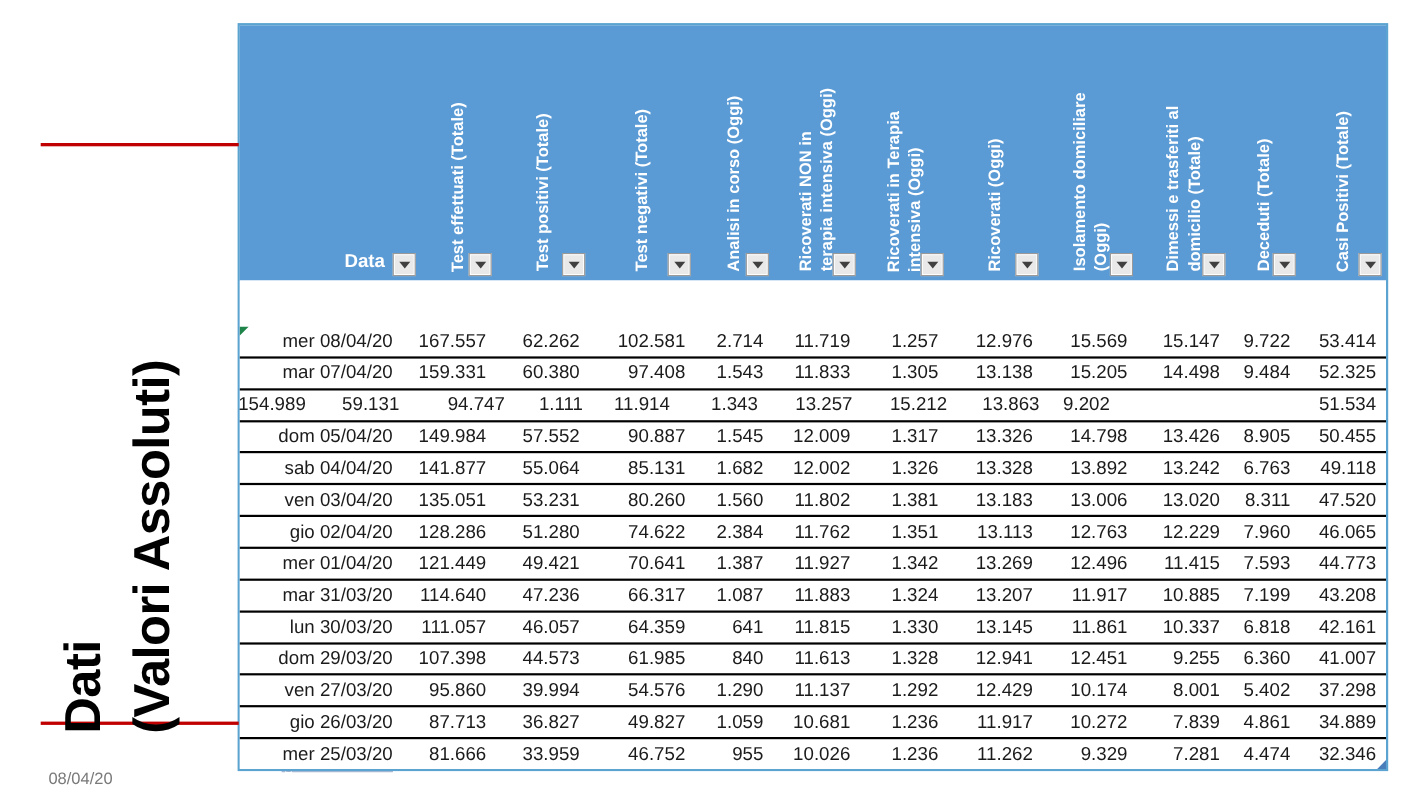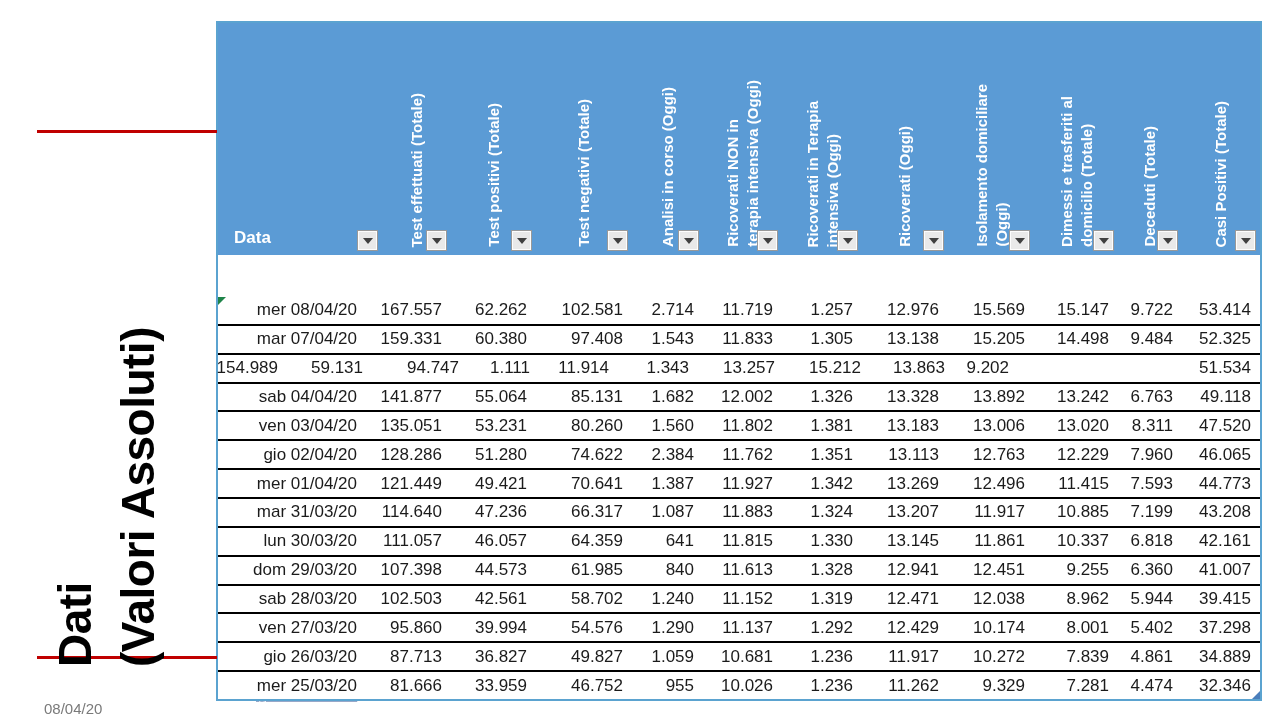--- a/index.html
+++ b/index.html
@@ -30,21 +30,21 @@
   .xl-header { position:absolute; left:0; top:0; right:0; height:232px; background:#5B9BD5;
                display:flex; }
   .hcell { position:relative; height:100%; }
 
   .vwrap { position:absolute; left:0; right:0; top:0; bottom:0;
            display:flex; justify-content:center; align-items:flex-end;
            padding-bottom:8px; overflow:hidden; }
   .vtext { writing-mode:vertical-rl; transform:rotate(180deg);
            color:#fff; font-weight:bold; font-size:15px; line-height:1.3;
            white-space:pre-line; }
-  .hlabel { position:absolute; bottom:7px; left:16px; right:32px; text-align:left;
+  .hlabel { position:absolute; bottom:7px; left:4px; right:32px; text-align:right;
             color:#fff; font-weight:bold; font-size:17px; }
 
   .dd { position:absolute; right:4px; bottom:4px; width:21px; height:21px;
         background:#e9e9e9; border:1px solid #999; z-index:3;
         box-shadow:inset 0 0 0 1px #fdfdfd;
         display:flex; align-items:center; justify-content:center; cursor:pointer; }
   .dd::after { content:""; width:0; height:0; border:5px solid transparent;
                border-top:6px solid #404040; margin-top:6px; }
 
   .xl-body { position:absolute; left:0; top:232px; right:0; bottom:0;
@@ -197,20 +197,34 @@
           <div class="cell c4">1.111</div>
           <div class="cell c5">11.914</div>
           <div class="cell c6">1.343</div>
           <div class="cell c7">13.257</div>
           <div class="cell c8">15.212</div>
           <div class="cell c9">13.863</div>
           <div class="cell c10">9.202</div>
           <div class="cell c11">51.534</div>
         </div>
         <div class="xl-row">
+          <div class="cell date c0">dom 05/04/20</div>
+          <div class="cell c1">149.984</div>
+          <div class="cell c2">57.552</div>
+          <div class="cell c3">90.887</div>
+          <div class="cell c4">1.545</div>
+          <div class="cell c5">12.009</div>
+          <div class="cell c6">1.317</div>
+          <div class="cell c7">13.326</div>
+          <div class="cell c8">14.798</div>
+          <div class="cell c9">13.426</div>
+          <div class="cell c10">8.905</div>
+          <div class="cell c11">50.455</div>
+        </div>
+        <div class="xl-row">
           <div class="cell date c0">sab 04/04/20</div>
           <div class="cell c1">141.877</div>
           <div class="cell c2">55.064</div>
           <div class="cell c3">85.131</div>
           <div class="cell c4">1.682</div>
           <div class="cell c5">12.002</div>
           <div class="cell c6">1.326</div>
           <div class="cell c7">13.328</div>
           <div class="cell c8">13.892</div>
           <div class="cell c9">13.242</div>
@@ -295,34 +309,20 @@
           <div class="cell c4">840</div>
           <div class="cell c5">11.613</div>
           <div class="cell c6">1.328</div>
           <div class="cell c7">12.941</div>
           <div class="cell c8">12.451</div>
           <div class="cell c9">9.255</div>
           <div class="cell c10">6.360</div>
           <div class="cell c11">41.007</div>
         </div>
         <div class="xl-row">
-          <div class="cell date c0">sab 28/03/20</div>
-          <div class="cell c1">102.503</div>
-          <div class="cell c2">42.561</div>
-          <div class="cell c3">58.702</div>
-          <div class="cell c4">1.240</div>
-          <div class="cell c5">11.152</div>
-          <div class="cell c6">1.319</div>
-          <div class="cell c7">12.471</div>
-          <div class="cell c8">12.038</div>
-          <div class="cell c9">8.962</div>
-          <div class="cell c10">5.944</div>
-          <div class="cell c11">39.415</div>
-        </div>
-        <div class="xl-row">
           <div class="cell date c0">ven 27/03/20</div>
           <div class="cell c1">95.860</div>
           <div class="cell c2">39.994</div>
           <div class="cell c3">54.576</div>
           <div class="cell c4">1.290</div>
           <div class="cell c5">11.137</div>
           <div class="cell c6">1.292</div>
           <div class="cell c7">12.429</div>
           <div class="cell c8">10.174</div>
           <div class="cell c9">8.001</div>

